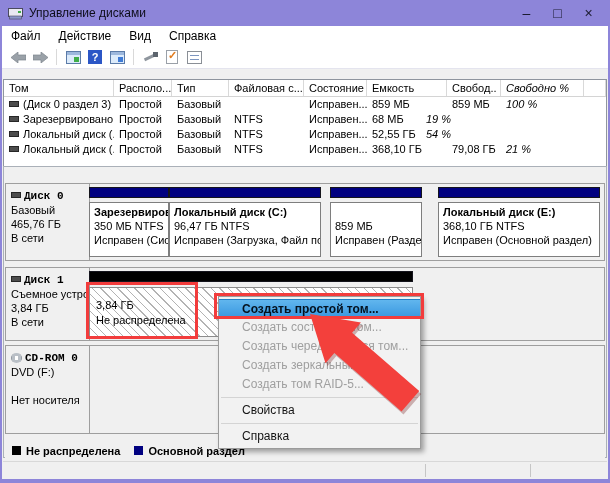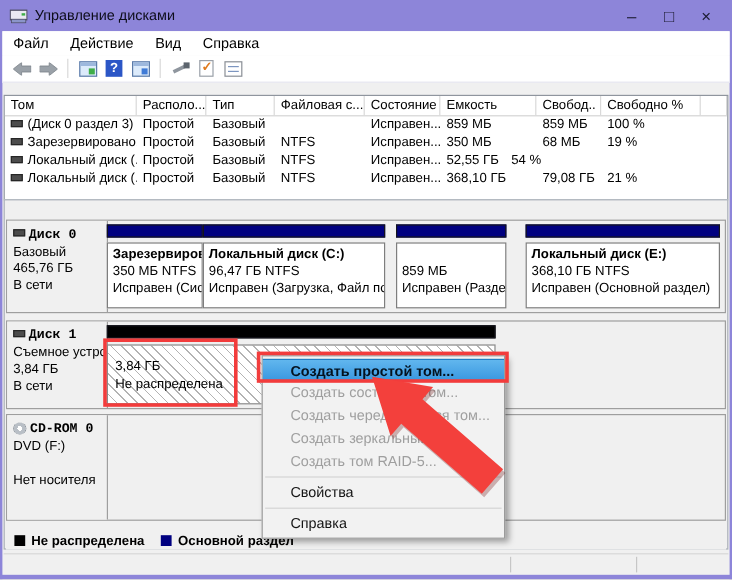--- a/index.html
+++ b/index.html
@@ -50,21 +50,21 @@
   .ico-props .l1 { top:3px; } .ico-props .l2 { top:7px; }
 
   
   .vol-list { position:absolute; left:3px; right:3px; top:79px; height:88px; background:#fff;
     border:1px solid #8f959e; z-index:2; overflow:hidden; }
   .vl-header { display:flex; height:17px; line-height:16px; border-bottom:1px solid #d4d4d4; background:#fff; }
   .vl-header .hc { border-right:1px solid #d9d9d9; padding-left:5px; white-space:nowrap; overflow:hidden; }
   .vl-row { display:flex; height:15px; line-height:15px; }
   .vl-row .c { padding-left:5px; white-space:nowrap; overflow:hidden; }
   .c-name{width:110px;} .c-layout{width:58px;} .c-type{width:57px;} .c-fs{width:75px;}
-  .c-state{width:63px;} .c-cap{width:80px;} .c-free{width:54px;} .c-pct{width:83px;} .c-x{flex:1;}
+  .c-state{width:63px;} .c-cap{width:80px;} .c-free{width:54px;} .c-pct{width:83px;font-style:italic;} .c-x{flex:1;}
   .vol-ico { display:inline-block; width:10px; height:6px; background:#4c4c4c; border:1px solid #262626;
     margin-right:4px; vertical-align:middle; margin-bottom:2px; }
 
   
   .pane { position:absolute; left:3px; right:3px; top:166px; height:292px; background:#f0f0f0;
     border:1px solid #aab0b8; z-index:2; }
   .disk-row { position:absolute; left:1px; right:1px; border:1px solid #9e9e9e; background:#f0f0f0; }
   .row-disk0 { top:16px; height:78px; }
   .row-disk1 { top:100px; height:74px; }
   .row-cdrom { top:178px; height:89px; }
@@ -213,21 +213,20 @@
       <div class="c c-cap">859 МБ</div>
       <div class="c c-free">859 МБ</div>
       <div class="c c-pct">100 %</div>
     </div>
     <div class="vl-row">
       <div class="c c-name"><span class="vol-ico"></span><span>Зарезервировано...</span></div>
       <div class="c c-layout">Простой</div>
       <div class="c c-type">Базовый</div>
       <div class="c c-fs">NTFS</div>
       <div class="c c-state">Исправен...</div>
-      <div class="c c-cap">350 МБ</div>
       <div class="c c-free">68 МБ</div>
       <div class="c c-pct">19 %</div>
     </div>
     <div class="vl-row">
       <div class="c c-name"><span class="vol-ico"></span><span>Локальный диск (...</span></div>
       <div class="c c-layout">Простой</div>
       <div class="c c-type">Базовый</div>
       <div class="c c-fs">NTFS</div>
       <div class="c c-state">Исправен...</div>
       <div class="c c-free">52,55 ГБ</div>

